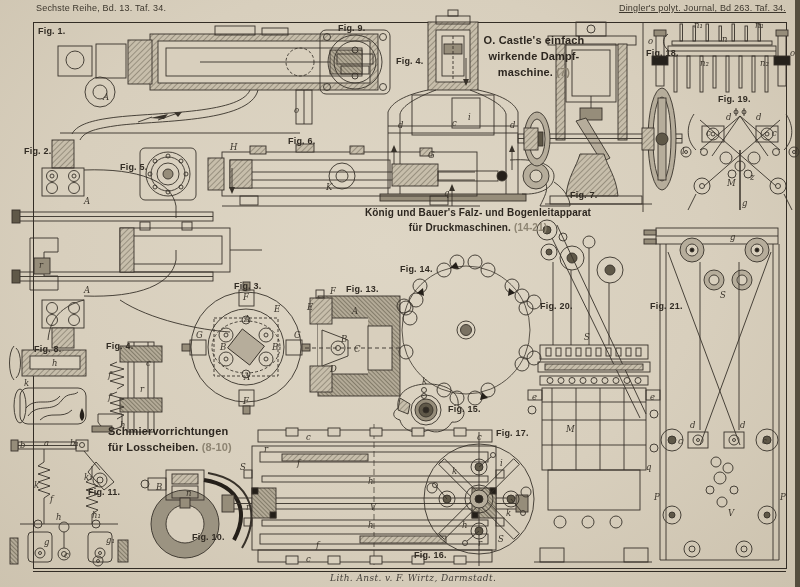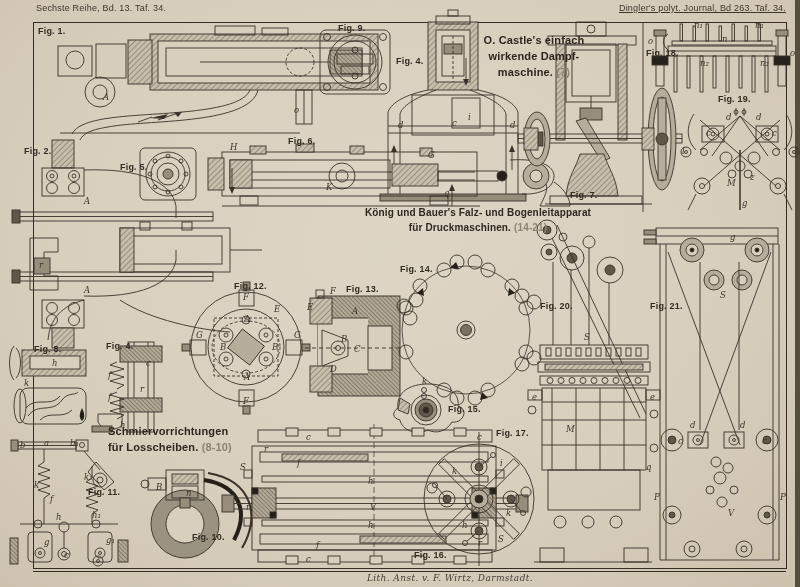--- a/index.html
+++ b/index.html
@@ -9,21 +9,21 @@
   .scan-edge-right{position:absolute;right:0;top:0;width:5px;height:587px;background:#554e3e;}
   .plate-frame{position:absolute;left:33px;top:22px;width:752px;height:545px;border:1.6px solid #332d25;}
   .bottom-rule{position:absolute;left:33px;top:571px;width:753px;border-top:1px solid #332d25;}
   .header{position:absolute;top:3px;font-size:9px;letter-spacing:.2px;color:#3d372d;white-space:nowrap;}
   .caption{position:absolute;font-weight:700;font-size:11px;line-height:1.45;letter-spacing:.15px;
            text-align:center;color:#2d2720;}
   .caption .ref{color:#8d8472;}
   .fig-label{position:absolute;font-size:9px;font-weight:700;letter-spacing:.2px;color:#322c24;white-space:nowrap;}
   .part-letter{position:absolute;font-family:"DejaVu Serif",serif;font-style:italic;
                font-size:8.5px;color:#3a342b;pointer-events:none;white-space:nowrap;}
-  .imprint{position:absolute;left:330px;top:573px;width:240px;text-align:center;
+  .imprint{position:absolute;left:330px;top:573px;width:240px;text-align:left;
            font-family:"DejaVu Serif",serif;font-style:italic;font-size:9px;
            letter-spacing:.4px;color:#45403a;}
   svg.plate{position:absolute;left:0;top:0;}
   .left-align{text-align:left;}
 </style>
 </head>
 <body>
 
 <div class="page">
 
@@ -636,21 +636,21 @@
   <div class="fig-label" style="left:24px;top:146px">Fig. 2.</div>
   <div class="fig-label" style="left:338px;top:23px">Fig. 9.</div>
   <div class="fig-label" style="left:396px;top:56px">Fig. 4.</div>
   <div class="fig-label" style="left:120px;top:162px">Fig. 5.</div>
   <div class="fig-label" style="left:288px;top:136px">Fig. 6.</div>
   <div class="fig-label" style="left:570px;top:190px">Fig. 7.</div>
   <div class="fig-label" style="left:34px;top:344px">Fig. 8.</div>
   <div class="fig-label" style="left:106px;top:341px">Fig. 4.</div>
   <div class="fig-label" style="left:192px;top:532px">Fig. 10.</div>
   <div class="fig-label" style="left:88px;top:487px">Fig. 11.</div>
-  <div class="fig-label" style="left:234px;top:281px">Fig. 12.</div>
+  <div class="fig-label" style="left:234px;top:281px">Fig. 3.</div>
   <div class="fig-label" style="left:346px;top:284px">Fig. 13.</div>
   <div class="fig-label" style="left:400px;top:264px">Fig. 14.</div>
   <div class="fig-label" style="left:448px;top:404px">Fig. 15.</div>
   <div class="fig-label" style="left:414px;top:550px">Fig. 16.</div>
   <div class="fig-label" style="left:496px;top:428px">Fig. 17.</div>
   <div class="fig-label" style="left:646px;top:48px">Fig. 18.</div>
   <div class="fig-label" style="left:718px;top:94px">Fig. 19.</div>
   <div class="fig-label" style="left:540px;top:301px">Fig. 20.</div>
   <div class="fig-label" style="left:650px;top:301px">Fig. 21.</div>
 

